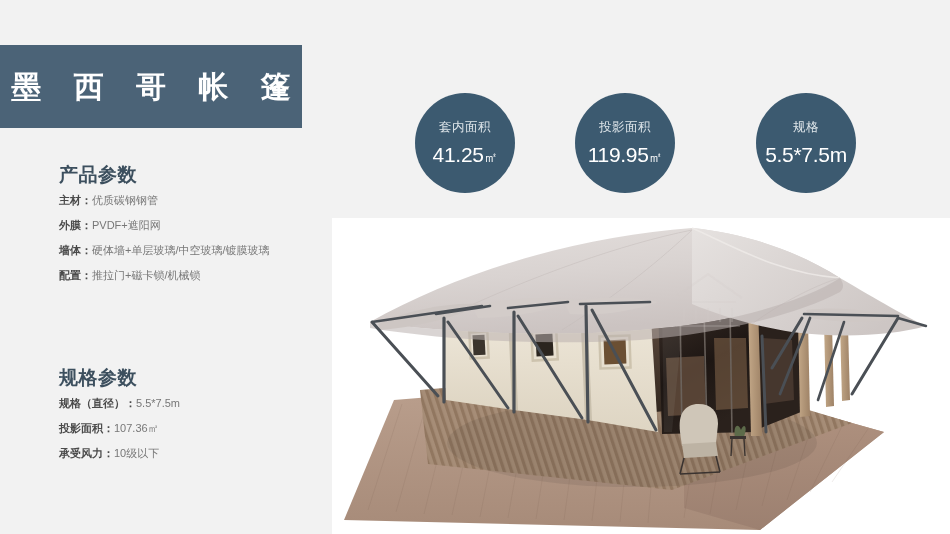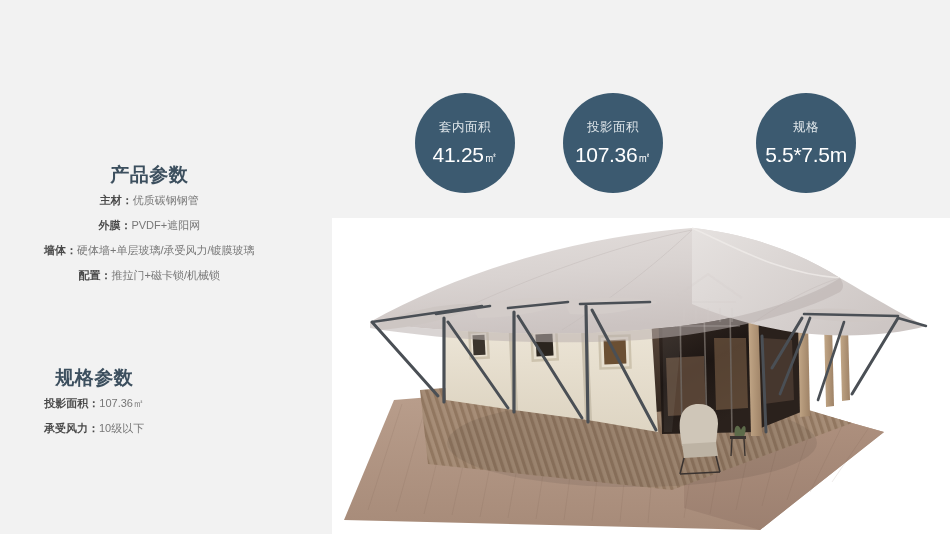--- a/index.html
+++ b/index.html
@@ -42,22 +42,21 @@
     font-weight: bold;
     letter-spacing: 12px;
     text-indent: 12px;
     white-space: nowrap;
     line-height: 1;
   }
 
   
   .spec-block {
     position: absolute;
-    left: 44px;
-    text-align: center;
+    left: 59px;
   }
   #product-params-block { top: 165px; }
   #size-params-block    { top: 368px; }
 
   .section-heading {
     font-size: 19px;
     font-weight: bold;
     color: #3c4f5e;
     margin: 0 0 11px 0;
     line-height: 1;
@@ -105,21 +104,21 @@
     color: #ffffff;
     line-height: 1;
     letter-spacing: -0.3px;
     white-space: nowrap;
   }
   .stat-badge .badge-value .unit {
     font-size: 14px;
   }
 
   #badge-interior  { left: 415px; top: 93px; }
-  #badge-projected { left: 563px; top: 93px; }
+  #badge-projected { left: 575px; top: 93px; }
   #badge-size      { left: 756px; top: 93px; }
 
   
   #tent-render {
     position: absolute;
     left: 332px;
     top: 218px;
     width: 618px;
     height: 316px;
     background: #ffffff;
@@ -132,57 +131,63 @@
     stroke: #cfc8c6;
     stroke-width: 2.2;
     opacity: .55;
   }
 </style>
 </head>
 <body>
 
 <div id="page">
 
+  <div id="title-banner">
+    <span class="title-text">墨 西 哥 帐 篷</span>
+  </div>
 
   <div class="spec-block" id="product-params-block">
     <div class="section-heading">产品参数</div>
 
     <div class="spec-row">
       <span class="spec-label">主材：</span><span class="spec-value">优质碳钢钢管</span>
     </div>
     <div class="spec-row">
       <span class="spec-label">外膜：</span><span class="spec-value">PVDF+遮阳网</span>
     </div>
     <div class="spec-row">
-      <span class="spec-label">墙体：</span><span class="spec-value">硬体墙+单层玻璃/承受风力/镀膜玻璃</span>
+      <span class="spec-label">墙体：</span><span class="spec-value">硬体墙+单层玻璃/中空玻璃/镀膜玻璃</span>
     </div>
     <div class="spec-row">
       <span class="spec-label">配置：</span><span class="spec-value">推拉门+磁卡锁/机械锁</span>
     </div>
   </div>
 
   <div class="spec-block" id="size-params-block">
     <div class="section-heading">规格参数</div>
 
+    <div class="spec-row">
+      <span class="spec-label">规格（直径）：</span><span class="spec-value">5.5*7.5m</span>
+    </div>
     <div class="spec-row">
       <span class="spec-label">投影面积：</span><span class="spec-value">107.36㎡</span>
     </div>
     <div class="spec-row">
       <span class="spec-label">承受风力：</span><span class="spec-value">10级以下</span>
     </div>
   </div>
 
   <div class="stat-badge" id="badge-interior">
     <span class="badge-label">套内面积</span>
     <span class="badge-value"><span>41.25</span><span class="unit">㎡</span></span>
   </div>
 
   <div class="stat-badge" id="badge-projected">
     <span class="badge-label">投影面积</span>
-    <span class="badge-value"><span>107.36</span><span class="unit">㎡</span></span>
+    <span class="badge-value"><span>119.95</span><span class="unit">㎡</span></span>
   </div>
 
   <div class="stat-badge" id="badge-size">
     <span class="badge-label">规格</span>
     <span class="badge-value"><span>5.5*7.5m</span><span class="unit"></span></span>
   </div>
 
   <div id="tent-render">
     <svg width="618" height="316" viewBox="0 0 618 316" xmlns="http://www.w3.org/2000/svg">
       <defs>

